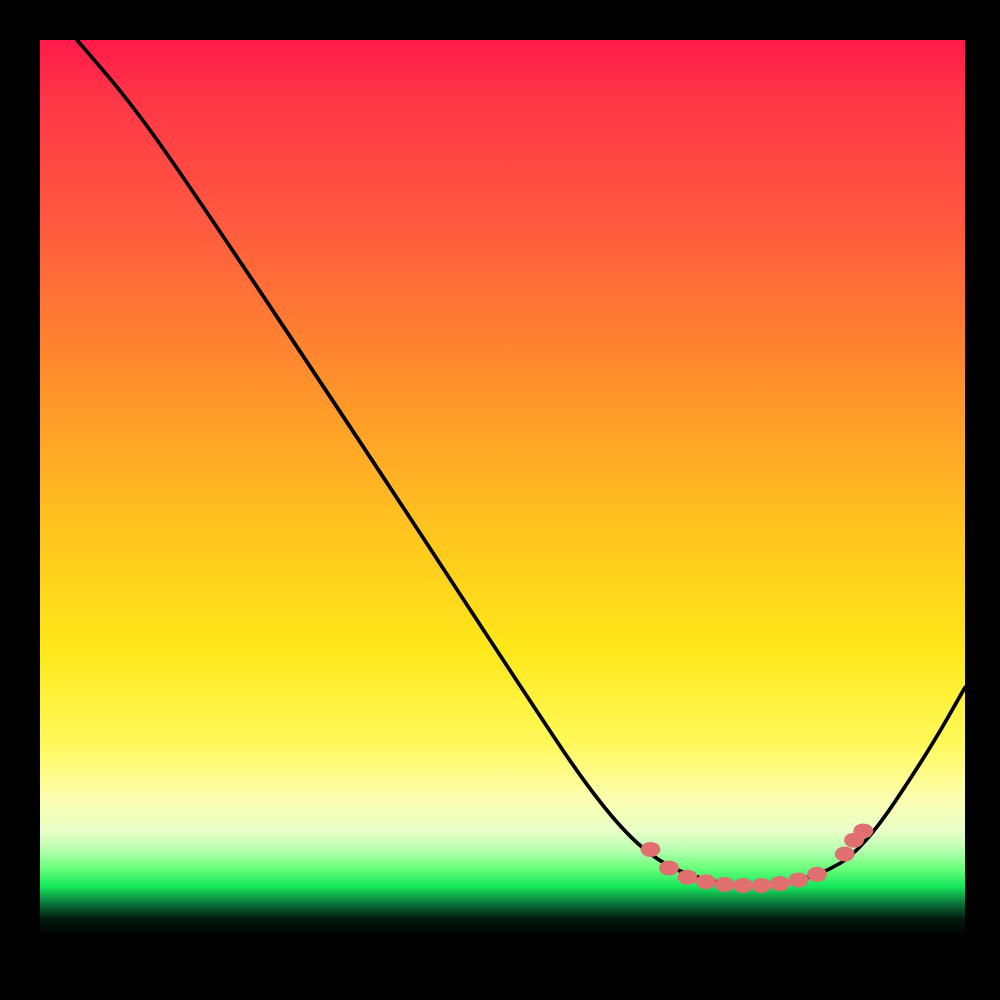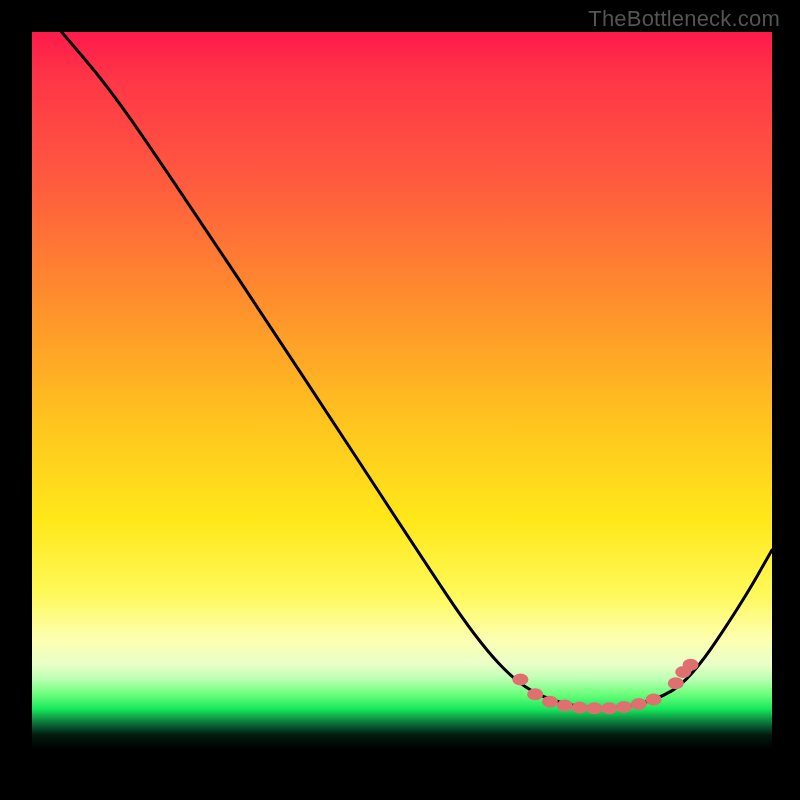--- a/index.html
+++ b/index.html
@@ -68,21 +68,20 @@
   }
   .dot {
     fill: #e07070;
     stroke: none;
   }
 </style>
 </head>
 <body>
 
 <div class="frame">
-  <div class="watermark">TheBottleneck.com</div>
   <div class="plot-area">
     <svg viewBox="0 0 740 740">
       <path id="curve-path" class="curve" d="M 29.6 0 Q 29.6 0 51.8 25.899999999999977 Q 74 51.799999999999955 99.9 88.80000000000001 Q 125.80000000000001 125.80000000000007 192.4 225.70000000000002 Q 259 325.59999999999997 321.9 421.79999999999995 Q 384.8 518 414.4 562.4 Q 444 606.8 466.20000000000005 630.8499999999999 Q 488.40000000000003 654.9 510.6 664.15 Q 532.8 673.4 555 675.25 Q 577.2 677.1 599.4000000000001 673.4000000000001 Q 621.6 669.7 640.1 658.6 Q 658.6 647.5 684.5 608.65 Q 710.4 569.8 725.2 543.9 T 740 518"></path>
       <g id="dots">
           <ellipse cx="488.40000000000003" cy="647.5" rx="8" ry="6" class="dot"></ellipse>
           <ellipse cx="503.20000000000005" cy="662.3" rx="8" ry="6" class="dot"></ellipse>
           <ellipse cx="518" cy="669.7" rx="8" ry="6" class="dot"></ellipse>
           <ellipse cx="532.8" cy="673.4" rx="8" ry="6" class="dot"></ellipse>
           <ellipse cx="547.6" cy="675.62" rx="8" ry="6" class="dot"></ellipse>
           <ellipse cx="562.4" cy="676.36" rx="8" ry="6" class="dot"></ellipse>

